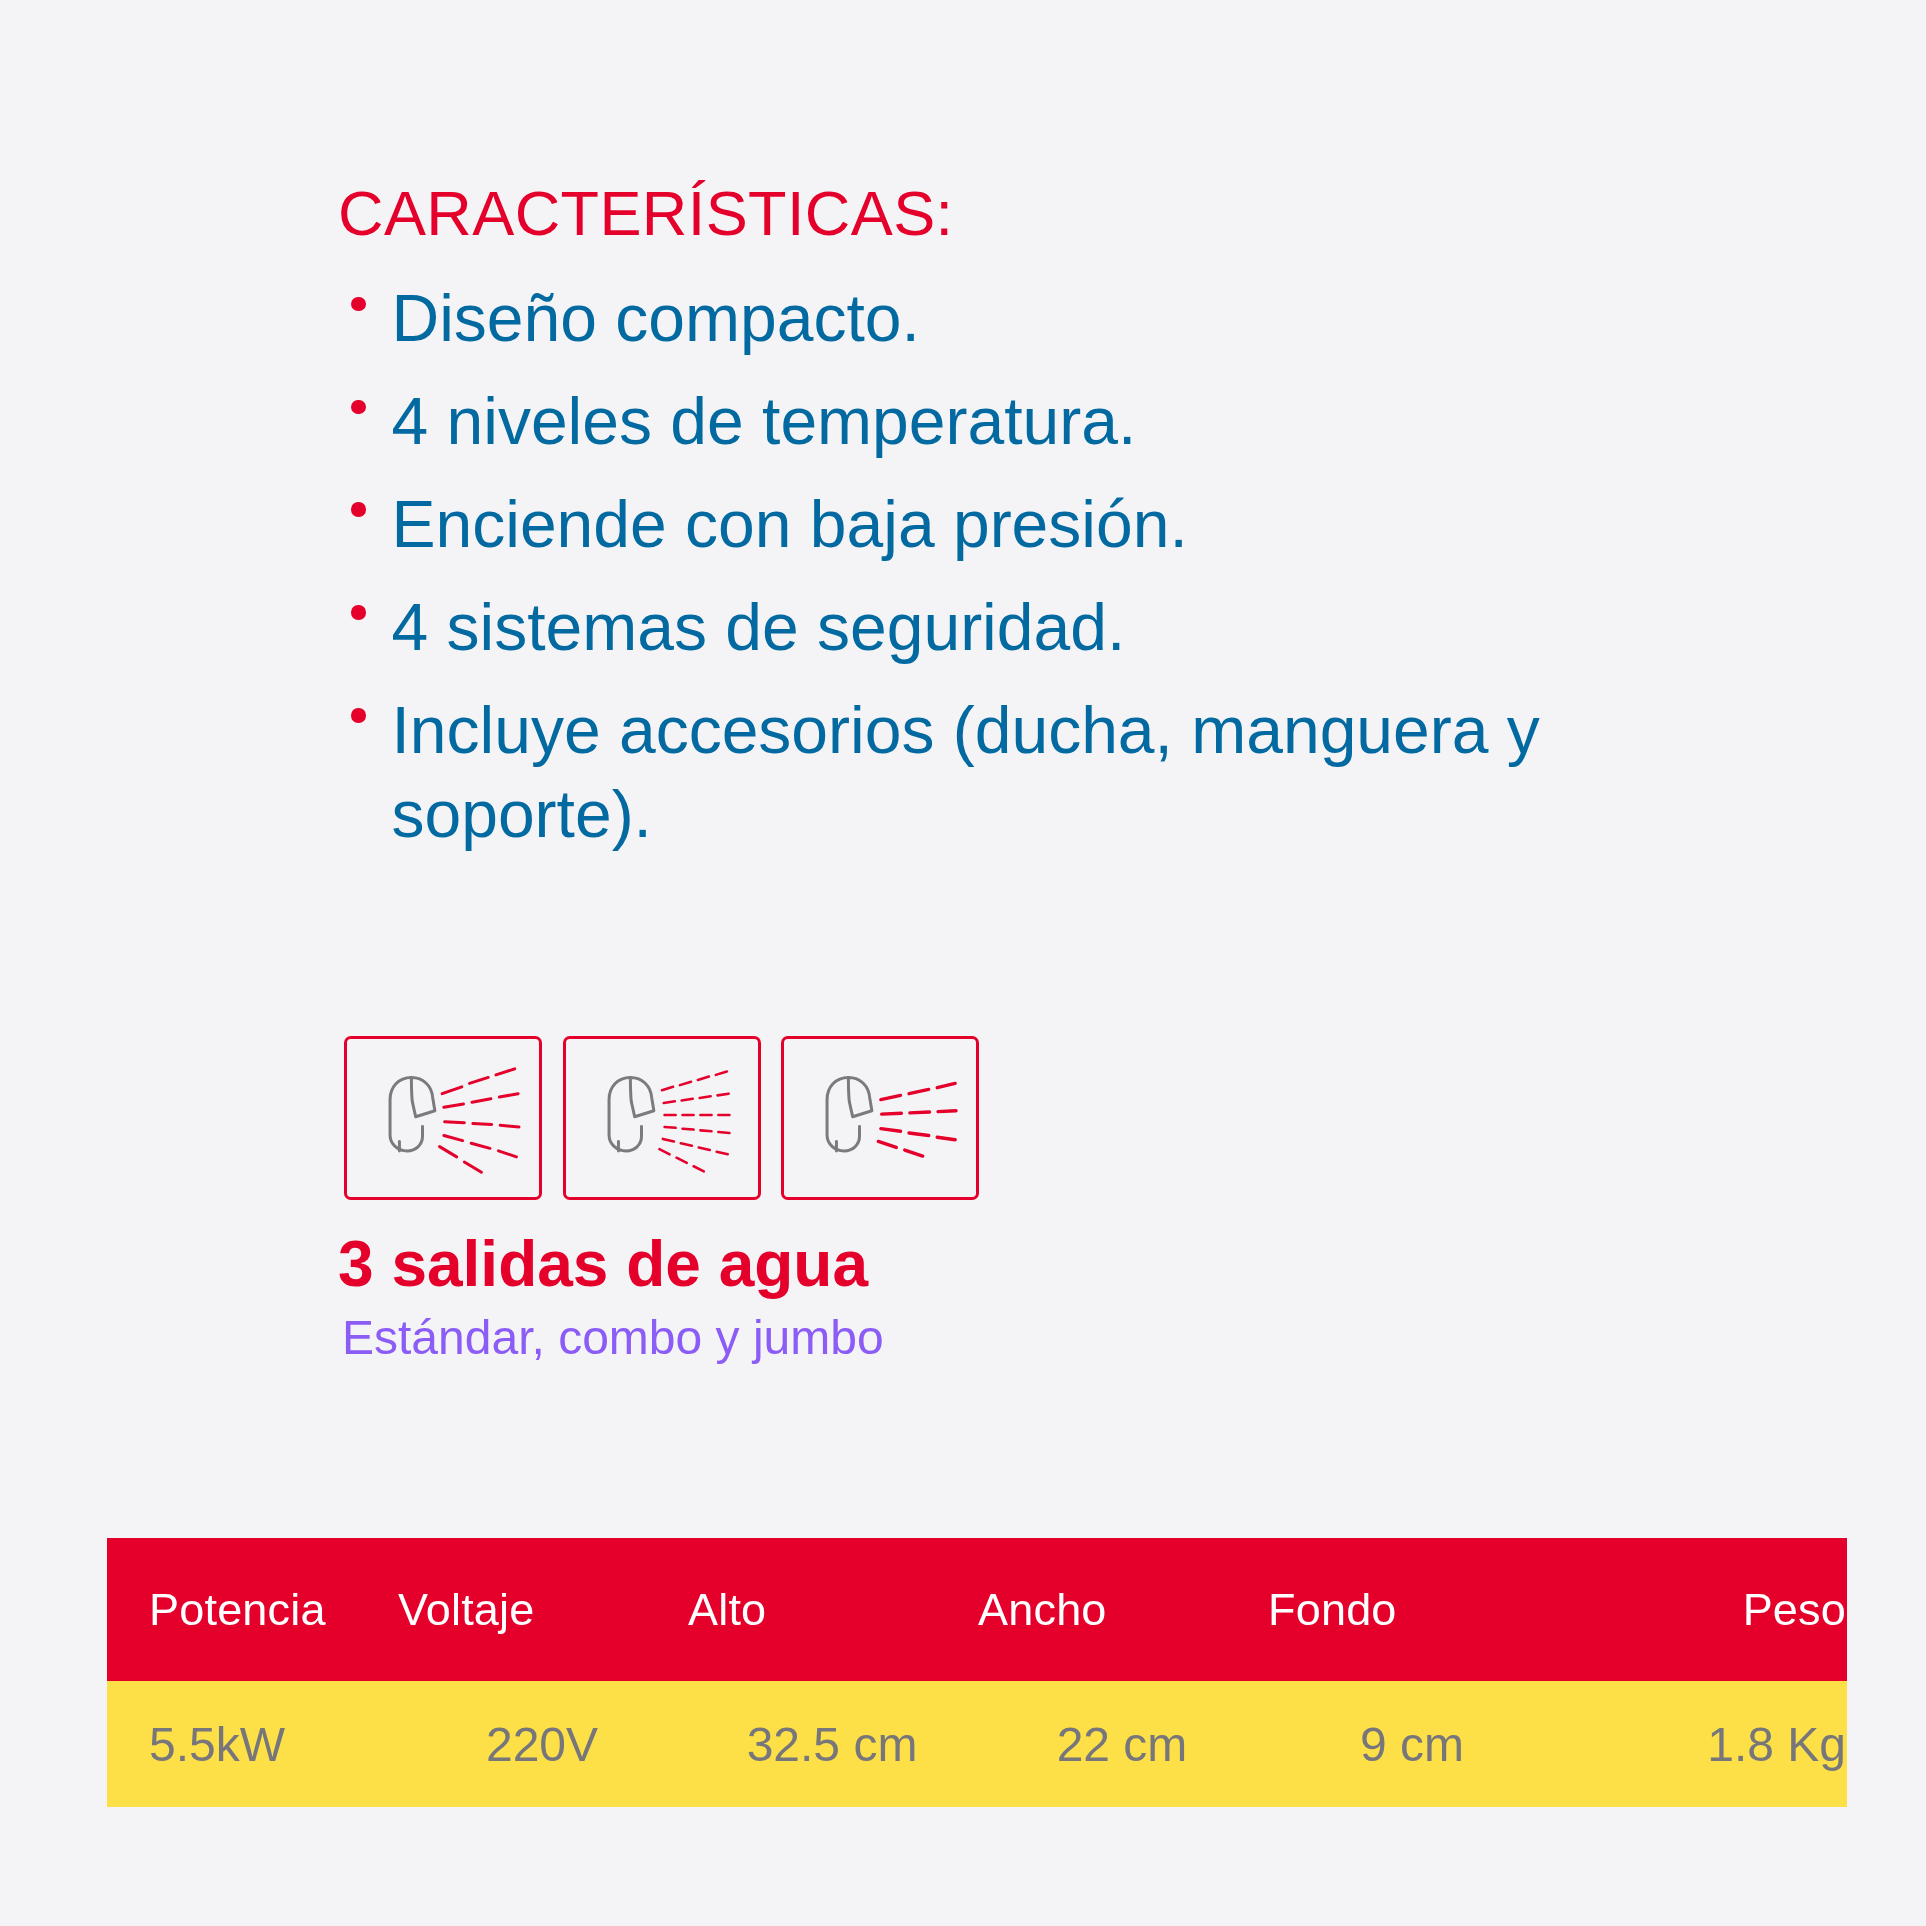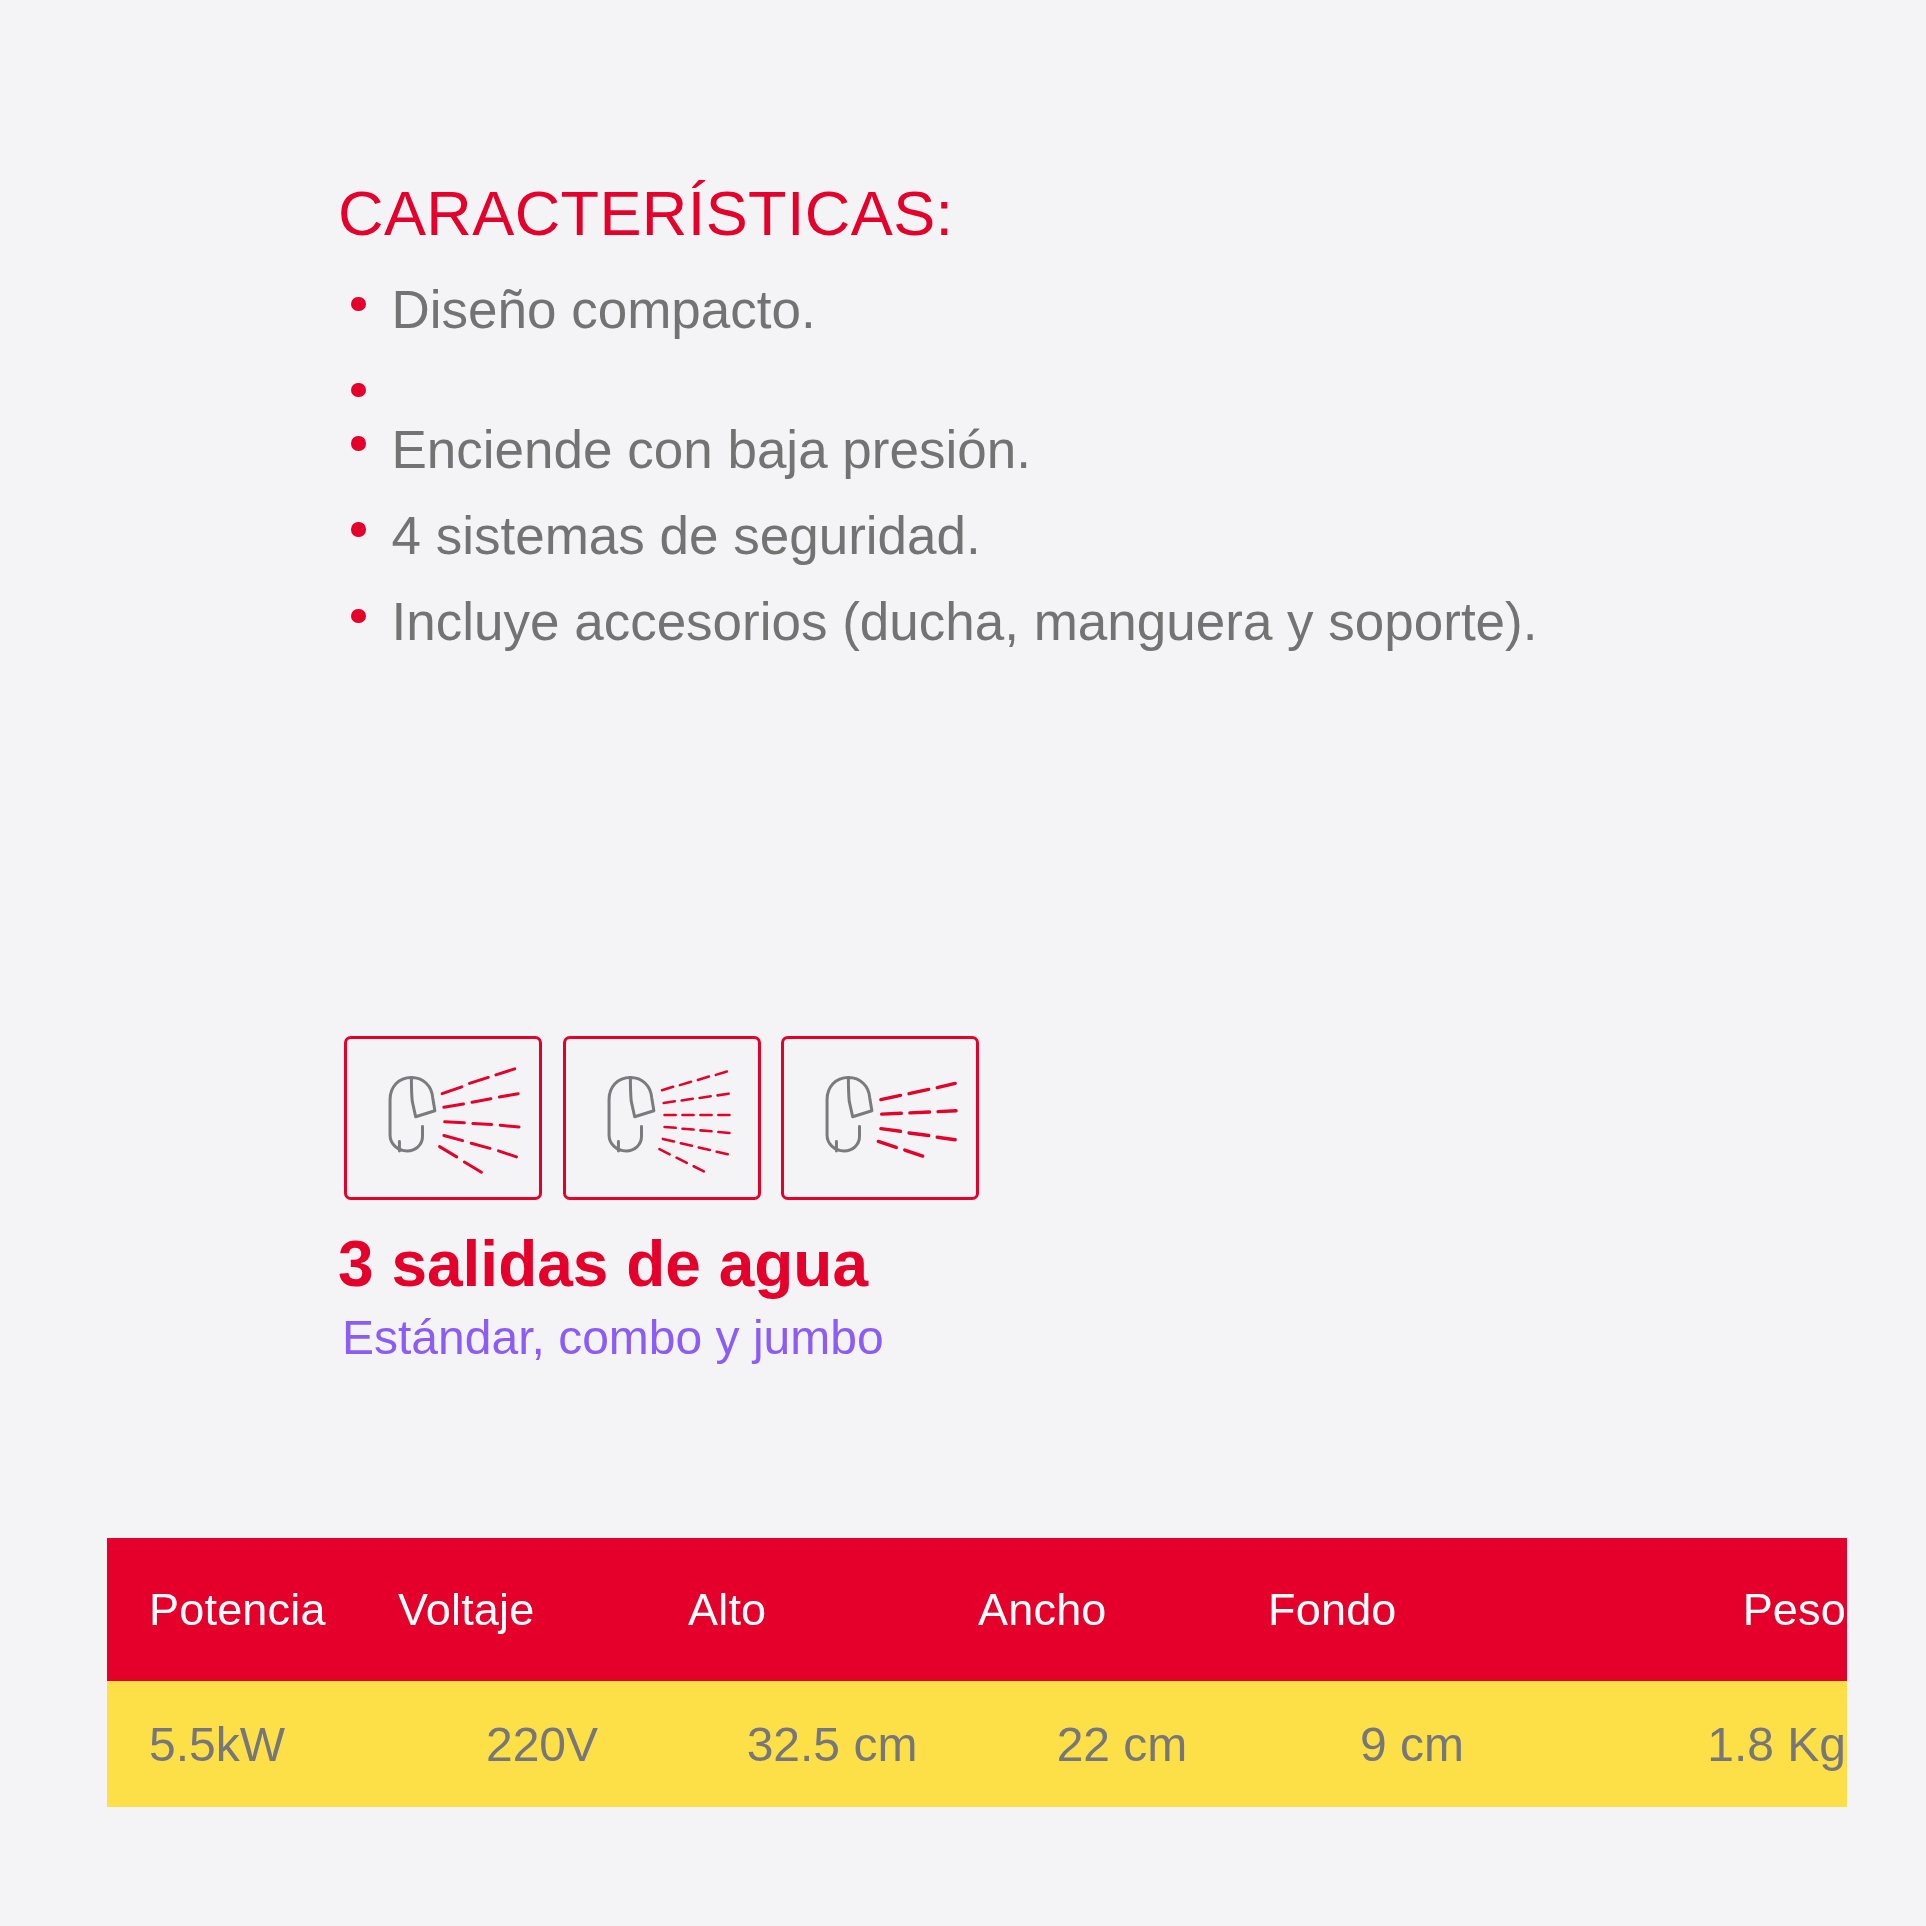--- a/index.html
+++ b/index.html
@@ -55,23 +55,23 @@
   .bullet {
     width: 14.5px;
     min-width: 14.5px;
     height: 14.5px;
     border-radius: 50%;
     background: #e4002b;
     margin: 20.5px 26px 0 13px;
   }
 
   .feature-text {
-    font-size: 53px;
+    font-size: 66px;
     line-height: 1.28;
-    color: #737373;
+    color: #0369a1;
     font-weight: 400;
     max-width: 1211px;
   }
 
   
   .spray-row {
     position: absolute;
     left: 344px;
     top: 1036px;
     display: flex;
@@ -166,20 +166,21 @@
   <section class="features">
     <h1 class="features-title">CARACTERÍSTICAS:</h1>
 
     <ul class="feature-list">
       <li class="feature-item">
         <span class="bullet"></span>
         <span class="feature-text">Diseño compacto.</span>
       </li>
       <li class="feature-item">
         <span class="bullet"></span>
+        <span class="feature-text">4 niveles de temperatura.</span>
       </li>
       <li class="feature-item">
         <span class="bullet"></span>
         <span class="feature-text">Enciende con baja presión.</span>
       </li>
       <li class="feature-item">
         <span class="bullet"></span>
         <span class="feature-text">4 sistemas de seguridad.</span>
       </li>
       <li class="feature-item">

